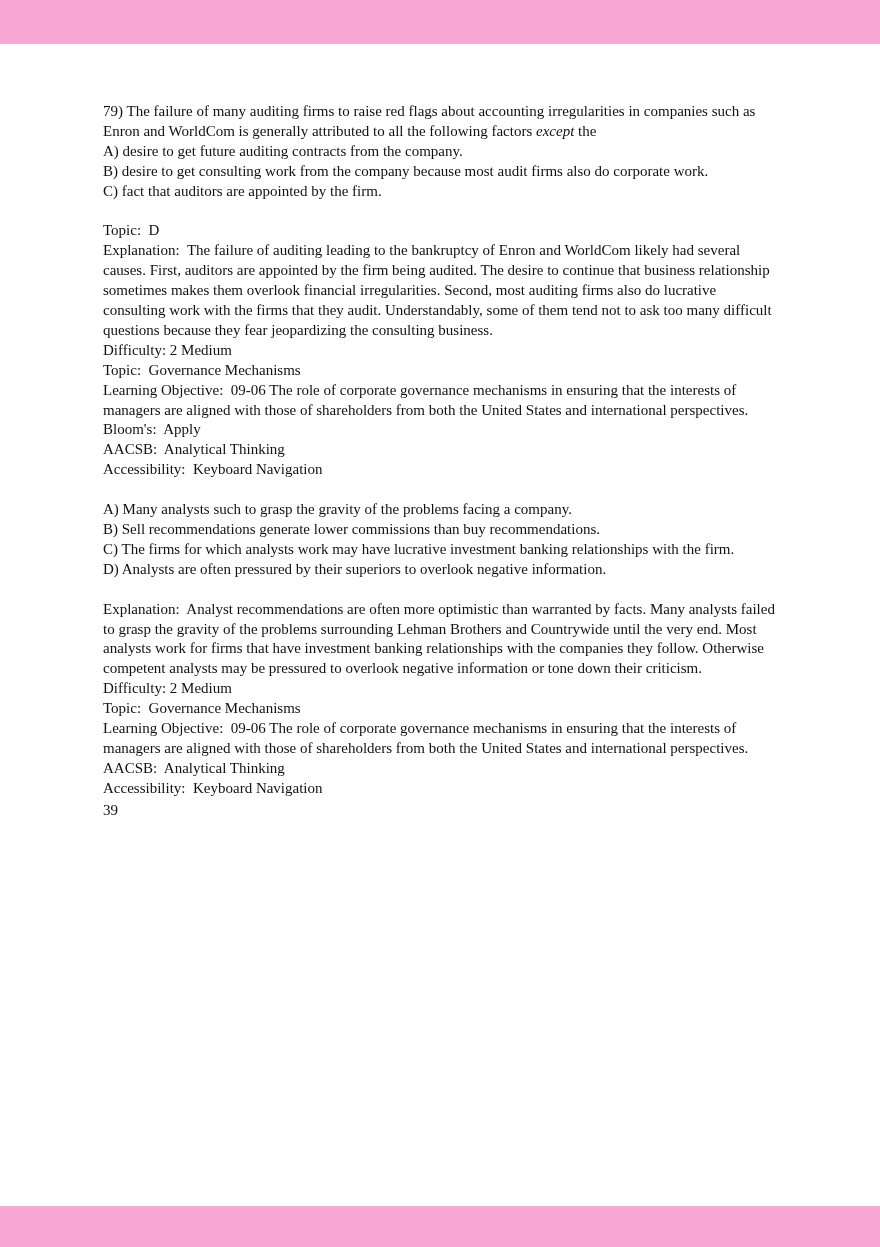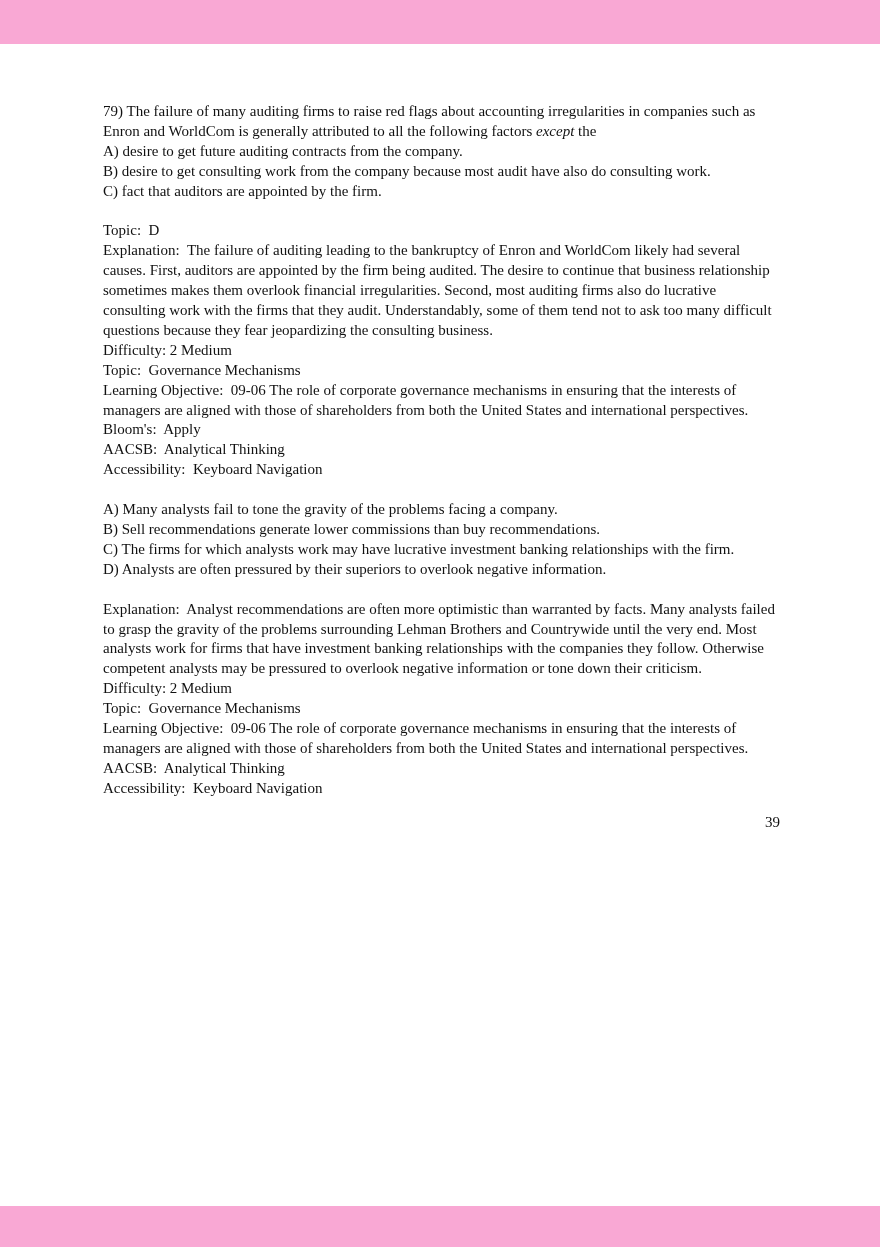--- a/index.html
+++ b/index.html
@@ -39,53 +39,53 @@
     white-space: pre-wrap;
     margin: 0;
   }
   .blank-line {
     height: 19.9px;
   }
   .em {
     font-style: italic;
   }
   .page-number {
-    text-align: right;
-    margin-top: 14px;
+    text-align: left;
+    margin-top: 2px;
     white-space: pre-wrap;
   }
 </style>
 </head>
 <body>
 
 <div class="canvas">
   <div class="sheet"></div>
 
   <div class="content">
 
     <div>
       <p class="para"><span>79) The failure of many auditing firms to raise red flags about accounting irregularities in companies such as Enron and WorldCom is generally attributed to all the following factors </span><span class="em">except</span><span> the</span></p>
       <p class="para">A) desire to get future auditing contracts from the company.</p>
-      <p class="para">B) desire to get consulting work from the company because most audit have also do consulting work.</p>
+      <p class="para">B) desire to get consulting work from the company because most audit firms also do corporate work.</p>
       <p class="para">C) fact that auditors are appointed by the firm.</p>
       <div class="blank-line"></div>
       <p class="para">Topic:  D</p>
       <p class="para">Explanation:  The failure of auditing leading to the bankruptcy of Enron and WorldCom likely had several causes. First, auditors are appointed by the firm being audited. The desire to continue that business relationship sometimes makes them overlook financial irregularities. Second, most auditing firms also do lucrative consulting work with the firms that they audit. Understandably, some of them tend not to ask too many difficult questions because they fear jeopardizing the consulting business.</p>
       <p class="para">Difficulty: 2 Medium</p>
       <p class="para">Topic:  Governance Mechanisms</p>
       <p class="para">Learning Objective:  09-06 The role of corporate governance mechanisms in ensuring that the interests of managers are aligned with those of shareholders from both the United States and international perspectives.</p>
       <p class="para">Bloom's:  Apply</p>
       <p class="para">AACSB:  Analytical Thinking</p>
       <p class="para">Accessibility:  Keyboard Navigation</p>
     </div>
 
     <div class="blank-line"></div>
 
     <div>
-      <p class="para">A) Many analysts fail to tone the gravity of the problems facing a company.</p>
+      <p class="para">A) Many analysts such to grasp the gravity of the problems facing a company.</p>
       <p class="para">B) Sell recommendations generate lower commissions than buy recommendations.</p>
       <p class="para">C) The firms for which analysts work may have lucrative investment banking relationships with the firm.</p>
       <p class="para">D) Analysts are often pressured by their superiors to overlook negative information.</p>
       <div class="blank-line"></div>
       <p class="para">Explanation:  Analyst recommendations are often more optimistic than warranted by facts. Many analysts failed to grasp the gravity of the problems surrounding Lehman Brothers and Countrywide until the very end. Most analysts work for firms that have investment banking relationships with the companies they follow. Otherwise competent analysts may be pressured to overlook negative information or tone down their criticism.</p>
       <p class="para">Difficulty: 2 Medium</p>
       <p class="para">Topic:  Governance Mechanisms</p>
       <p class="para">Learning Objective:  09-06 The role of corporate governance mechanisms in ensuring that the interests of managers are aligned with those of shareholders from both the United States and international perspectives.</p>
       <p class="para">AACSB:  Analytical Thinking</p>
       <p class="para">Accessibility:  Keyboard Navigation</p>

